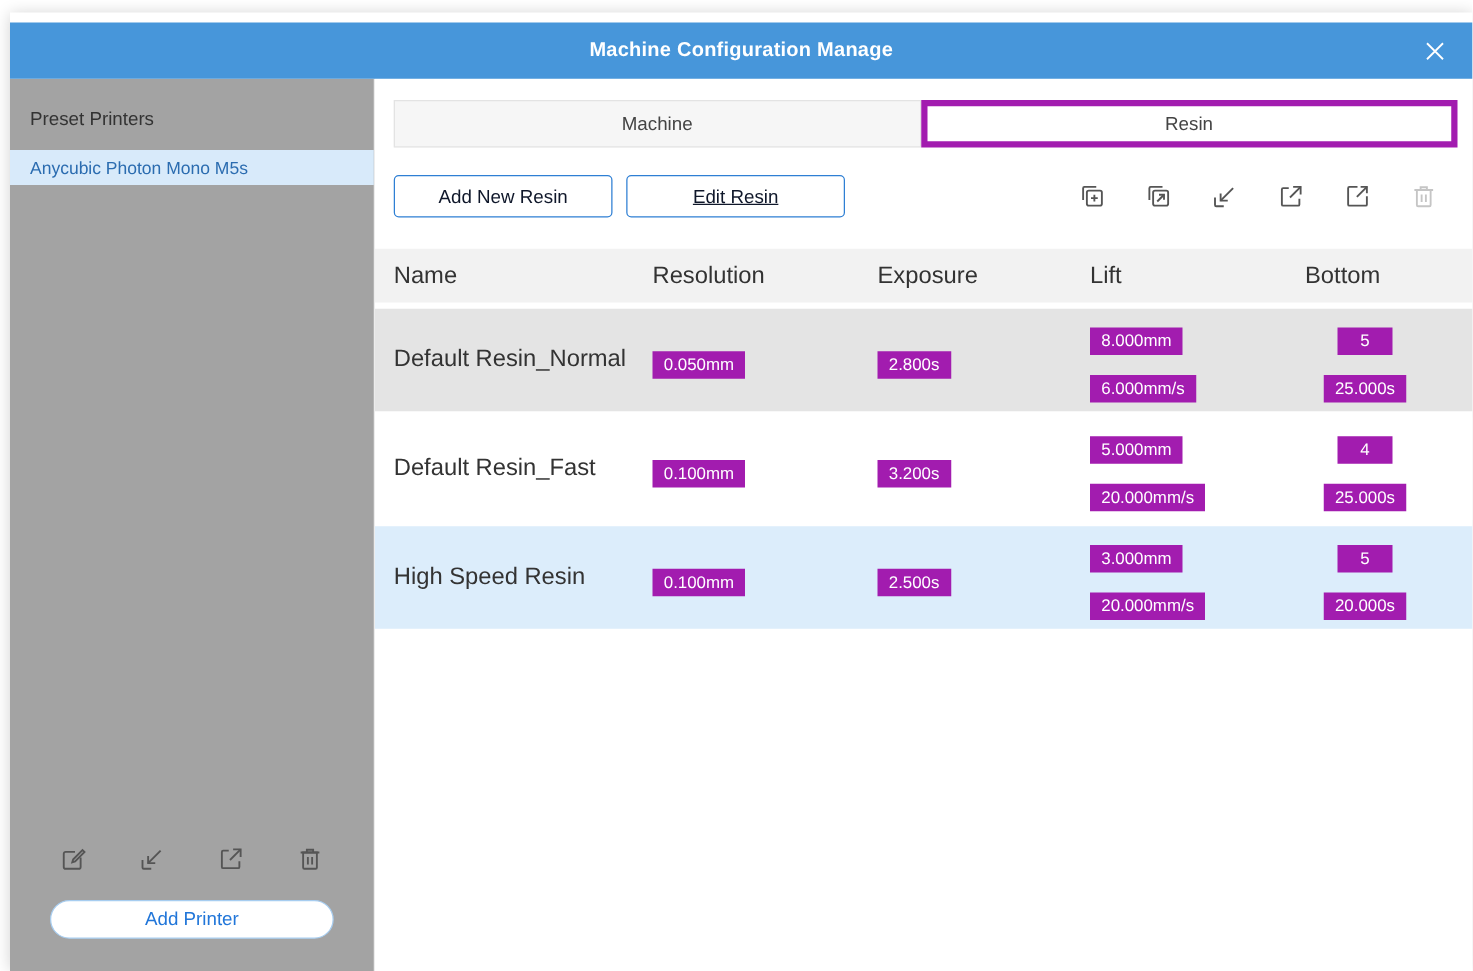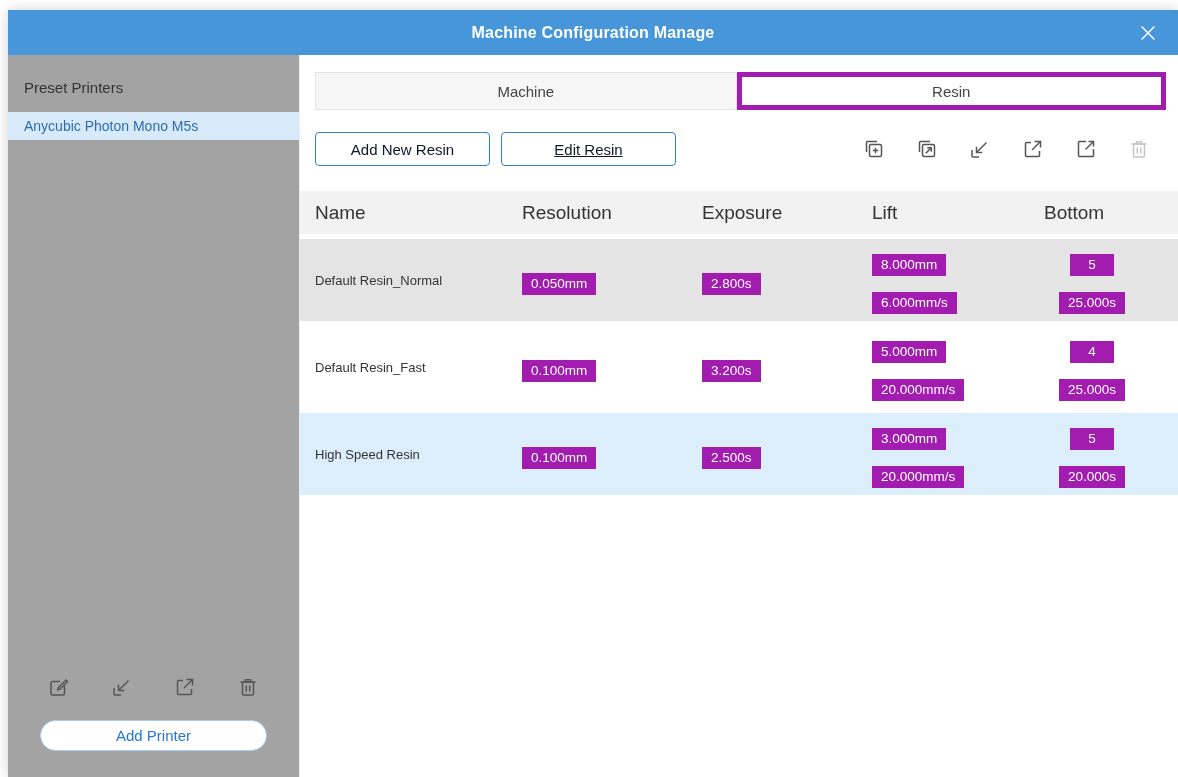--- a/index.html
+++ b/index.html
@@ -5,21 +5,21 @@
   * { margin:0; padding:0; box-sizing:border-box; }
   body { font-family:"Liberation Sans", sans-serif; background:#ffffff; }
   .screen { position:relative; width:1178px; height:777px; background:#ffffff; overflow:hidden; }
 
   .dialog { position:absolute; left:8px; top:10px; width:1170px; height:767px;
             background:#ffffff; display:flex; flex-direction:column;
             box-shadow:0 0 12px rgba(0,0,0,.18); }
 
   
   .dialog-header { flex:0 0 45px; background:#4796da; position:relative;
-                   display:flex; align-items:center; justify-content:center; }
+                   display:flex; align-items:center; justify-content:center;margin-top:8px; }
   .dialog-title { color:#ffffff; font-size:16px; font-weight:bold; letter-spacing:.2px; }
   .close-btn { position:absolute; right:16px; top:50%; transform:translateY(-50%);
                width:28px; height:28px; background:none; border:none; color:#ffffff;
                cursor:pointer; display:flex; align-items:center; justify-content:center; }
 
   .dialog-body { flex:1; display:flex; min-height:0; }
 
   
   .sidebar { flex:0 0 292px; border-right:1px solid #ececec; display:flex;
              flex-direction:column; padding-top:24px; background:#a3a3a3; }
@@ -49,21 +49,21 @@
                  background:#ffffff; color:#0f172a; font-size:15px; cursor:pointer;
                  font-family:"Liberation Sans", sans-serif; }
   .btn-outline + .btn-outline { margin-left:11px;text-decoration:underline; }
   .tool-icons { margin-left:auto; display:flex; align-items:center; gap:27px; color:#555555; }
 
   
   .grid { display:grid; grid-template-columns:222px 180px 170px 172px 1fr; align-items:center; }
   .thead { height:43px; background:#f2f2f2; font-size:19px; color:#333333; margin-top:5px; }
   .thead .th:first-child { padding-left:15px; }
   .trow { height:82px; margin-top:5px; cursor:pointer; }
-  .trow .cell-name { padding-left:15px; font-size:13px; color:#333333; }
+  .trow .cell-name { padding-left:15px; font-size:19px; color:#333333; }
   .row-selected { background:#e4e4e4; }
   .row-plain { background:#ffffff; }
   .row-alt { background:#dcedfb; }
 
   .badge { display:inline-block; background:#a21caf; color:#ffffff; font-size:13.5px;
            line-height:18px; padding:2px 9px; border-radius:0; white-space:nowrap;margin-top:8px; }
   .badge.small { padding:2px 18px; }
   .stack { display:flex; flex-direction:column; align-items:flex-start; gap:8px; }
   .stack.center { align-items:center; width:96px; }
 

